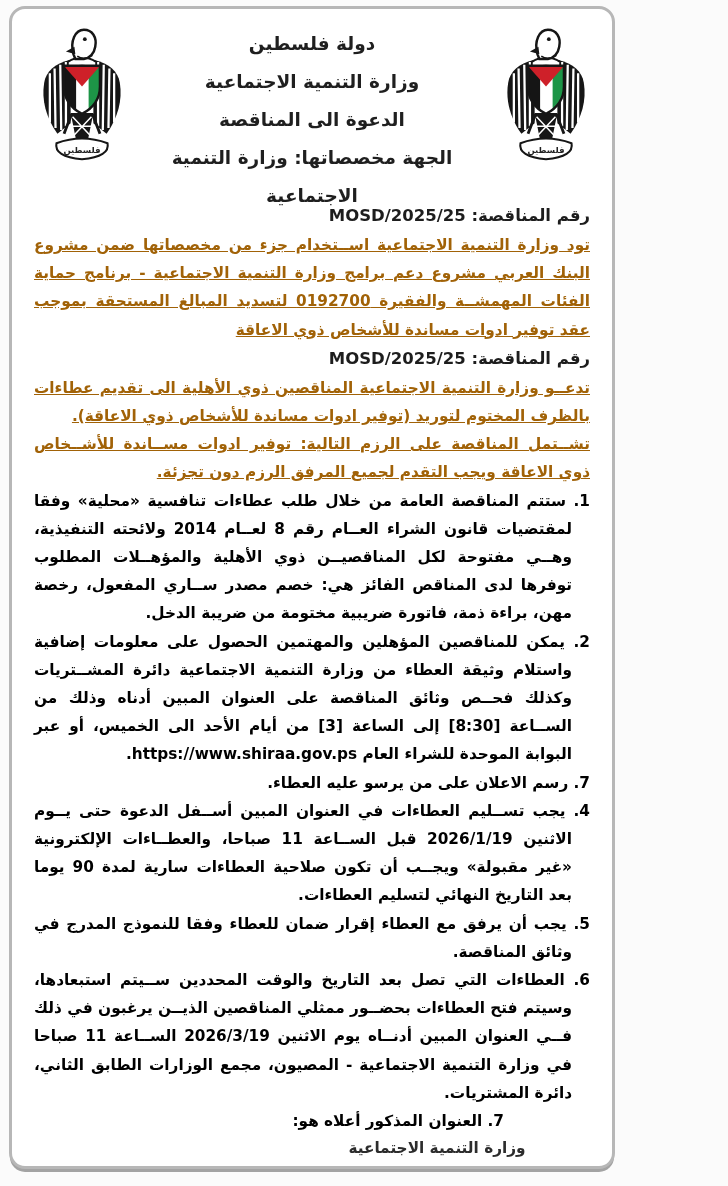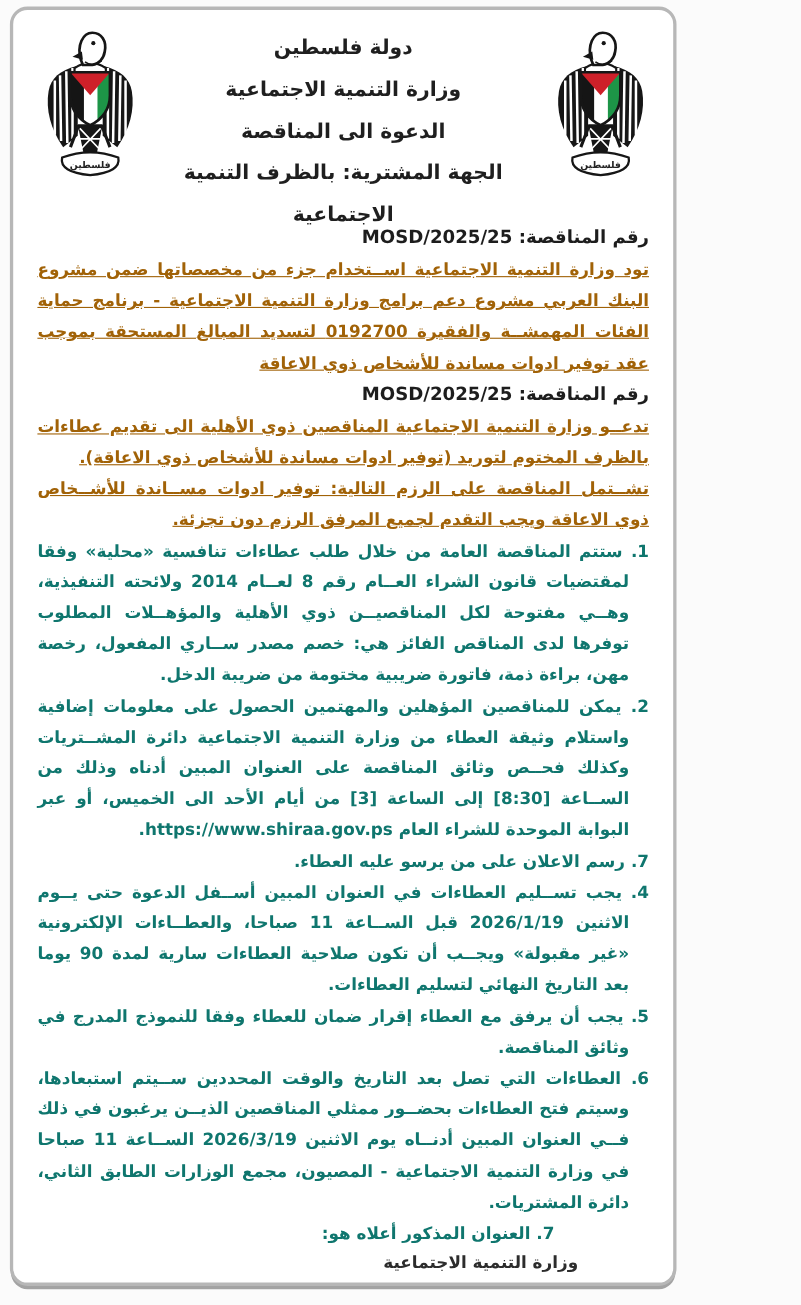--- a/index.html
+++ b/index.html
@@ -65,21 +65,21 @@
     text-align-last: right;
     color: #a16207;
     text-decoration: underline;
   }
   .list-item {
     font-size: 15.3px;
     font-weight: 700;
     line-height: 28.2px;
     text-align: justify;
     text-align-last: right;
-    color: #0f766e;
+    color: #000000;
     padding-right: 18px;
     text-indent: -18px;
   }
   .list-item.item-7 {
     padding-right: 86px;
     text-indent: 0;
     text-align: right;
   }
   .address-block {
     margin-left: 250px;
@@ -148,21 +148,21 @@
     <svg class="emblem left" viewBox="0 0 110 150">
         <use href="#coa"></use>
       </svg>
     <svg class="emblem right" viewBox="0 0 110 150">
         <use href="#coa"></use>
       </svg>
     <div class="header-text">
       <div class="hline">دولة فلسطين</div>
       <div class="hline">وزارة التنمية الاجتماعية</div>
       <div class="hline">الدعوة الى المناقصة</div>
-      <div class="hline">الجهة المشترية: بالظرف التنمية الاجتماعية</div>
+      <div class="hline">الجهة مخصصاتها: وزارة التنمية الاجتماعية</div>
     </div>
   </div>
 
   <div class="body-content">
     <div class="tender-no">رقم المناقصة: MOSD/2025/25</div>
     <div class="para">تود وزارة التنمية الاجتماعية اســتخدام جزء من مخصصاتها ضمن مشروع البنك العربي مشروع دعم برامج وزارة التنمية الاجتماعية - برنامج حماية الفئات المهمشــة والفقيرة 0192700 لتسديد المبالغ المستحقة بموجب عقد توفير ادوات مساندة للأشخاص ذوي الاعاقة</div>
     <div class="tender-no">رقم المناقصة: MOSD/2025/25</div>
     <div class="para">تدعــو وزارة التنمية الاجتماعية المناقصين ذوي الأهلية الى تقديم عطاءات بالظرف المختوم لتوريد (توفير ادوات مساندة للأشخاص ذوي الاعاقة).</div>
     <div class="para">تشــتمل المناقصة على الرزم التالية: توفير ادوات مســاندة للأشــخاص ذوي الاعاقة ويجب التقدم لجميع المرفق الرزم دون تجزئة.</div>
 

